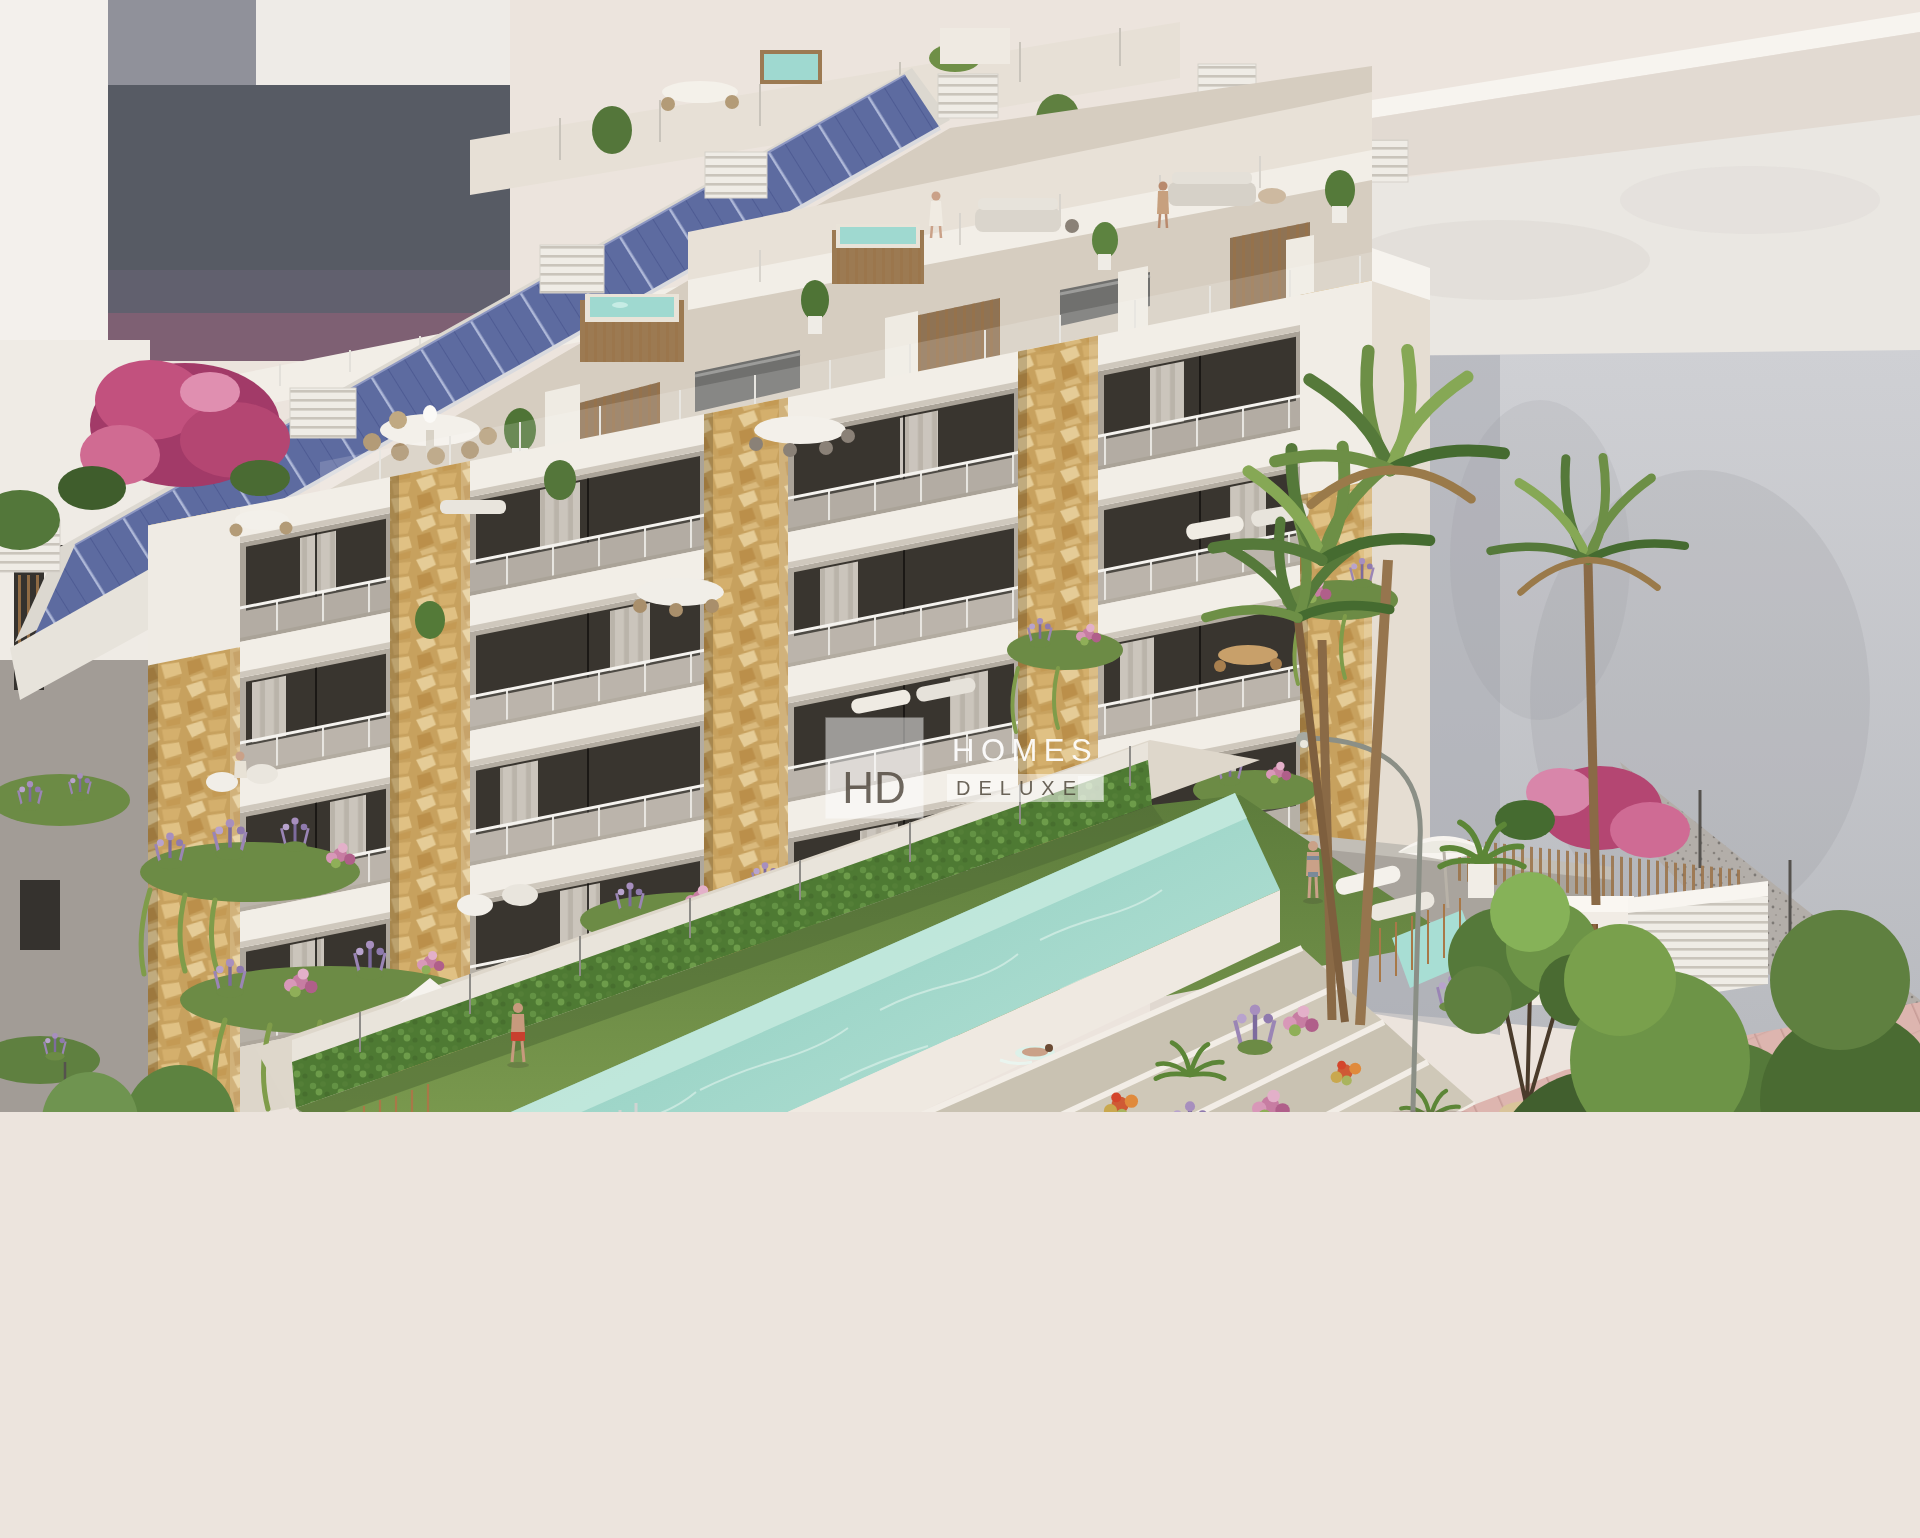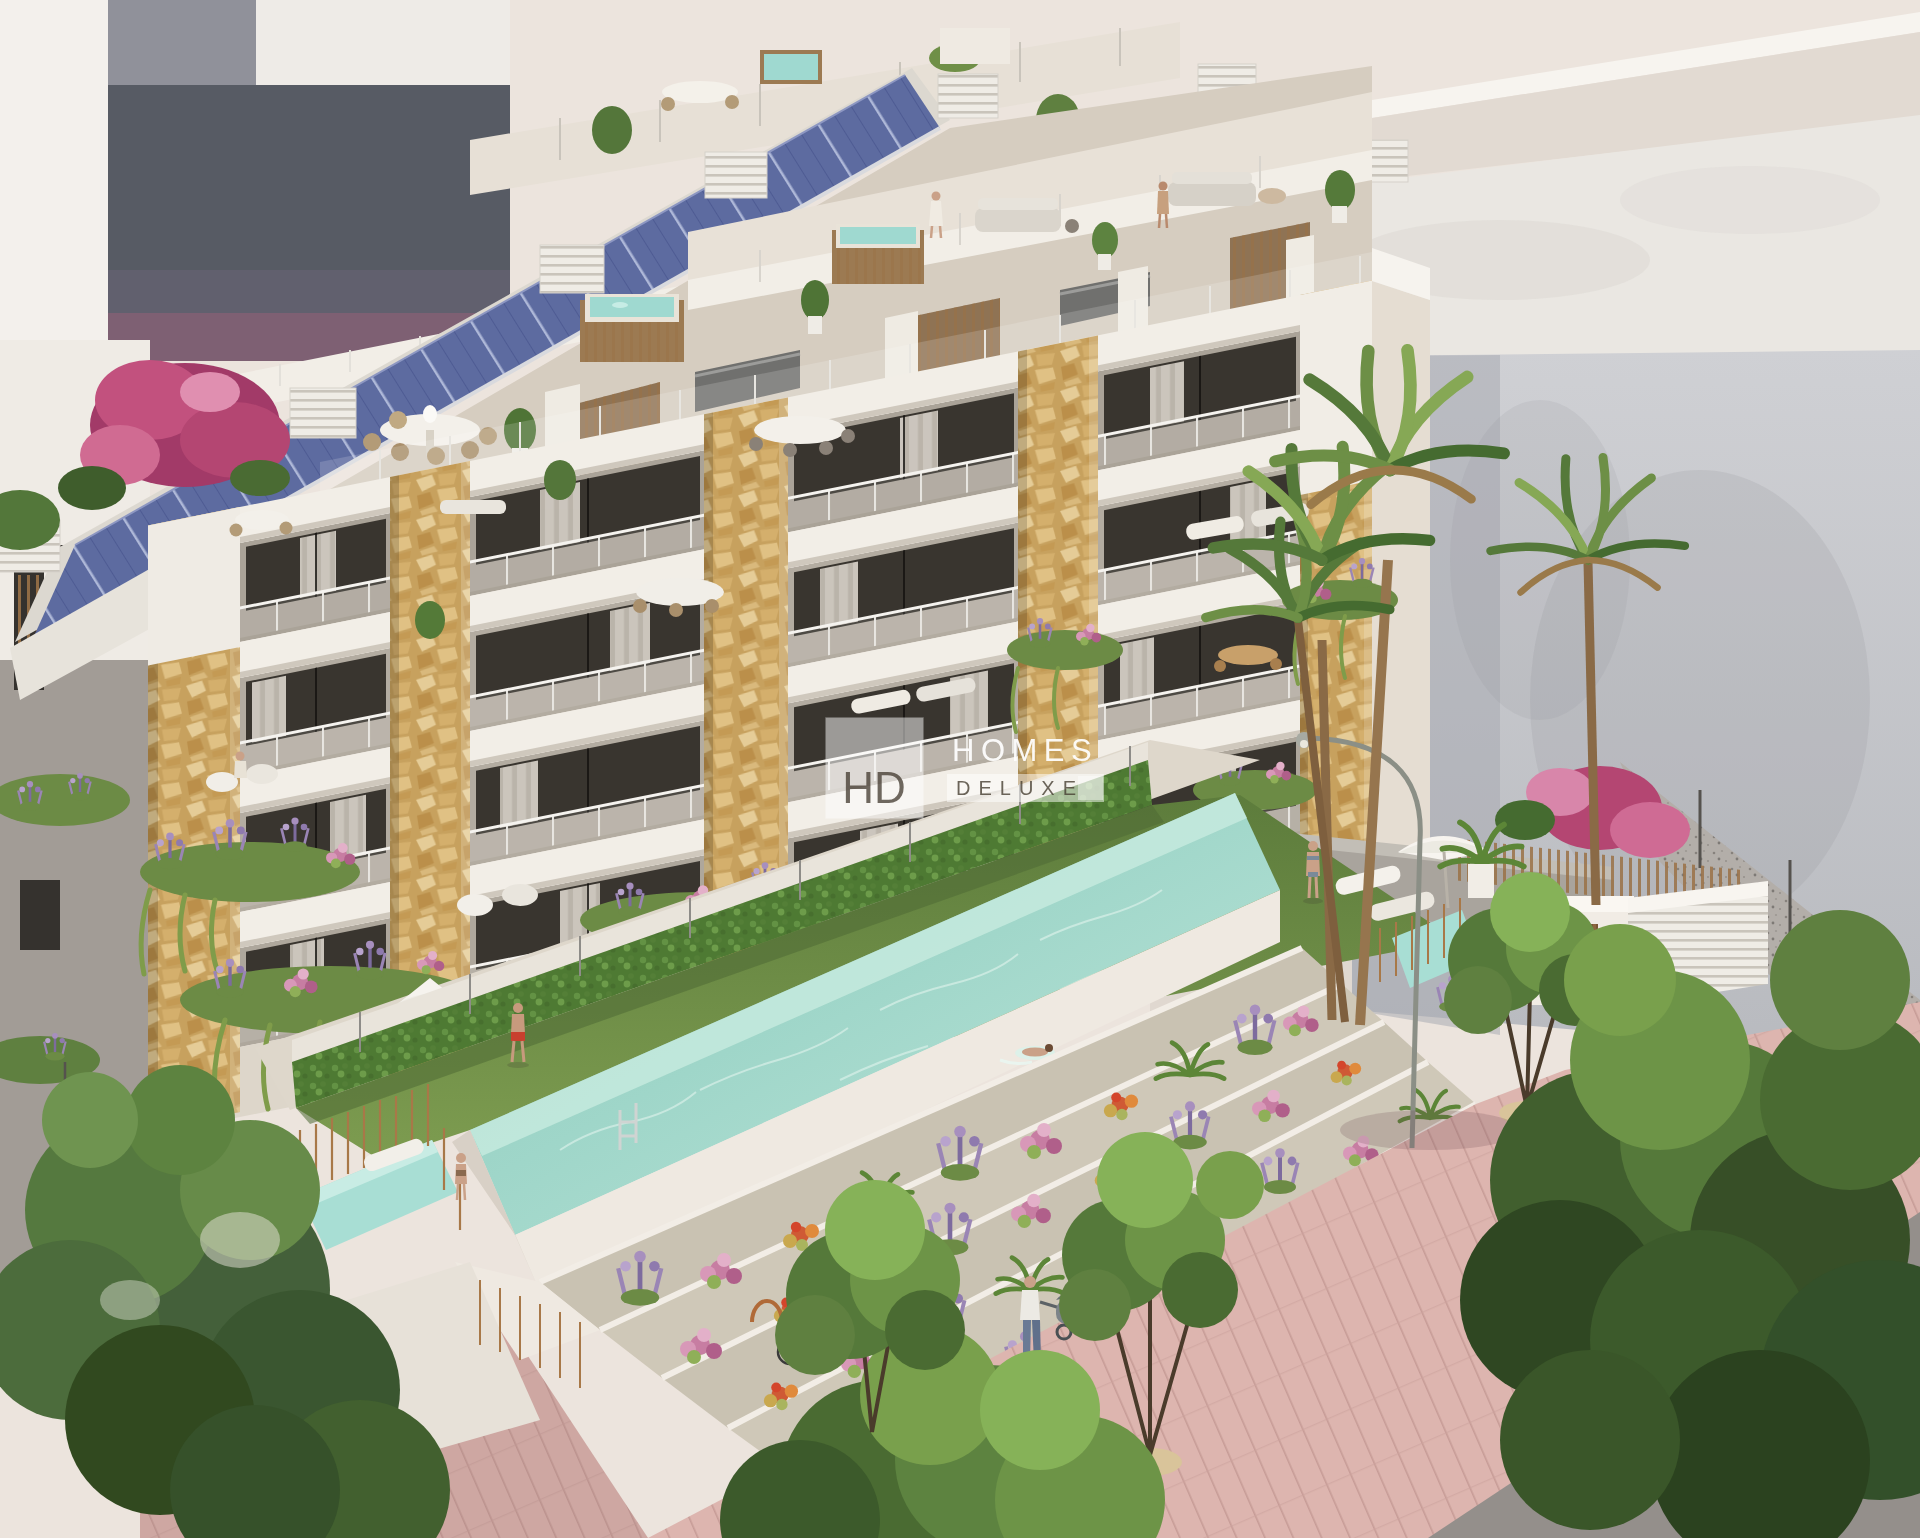--- a/index.html
+++ b/index.html
@@ -1,16 +1,16 @@
 <!DOCTYPE html>
 <html><head>
 <meta charset="utf-8">
 <style>
   html,body{margin:0;padding:0;background:#ece4dd;}
-  figure{margin:0;width:1920px;height:1538px;overflow:hidden;position:relative;}
+  figure{margin:0;width:1920px;height:1112px;overflow:hidden;position:relative;}
   svg{display:block;}
   text{font-family:"Liberation Sans","DejaVu Sans",sans-serif;}
   .wm-title{font-size:31px;letter-spacing:6.5px;fill:#ffffff;opacity:.93;font-weight:400;}
   .wm-sub{font-size:20px;letter-spacing:8px;fill:#443c2f;opacity:.78;font-weight:400;}
   .wm-mono{font-size:44px;letter-spacing:0px;fill:#3a3126;opacity:.72;font-weight:400;}
 </style>
 </head>
 <body>
 
 <figure>

